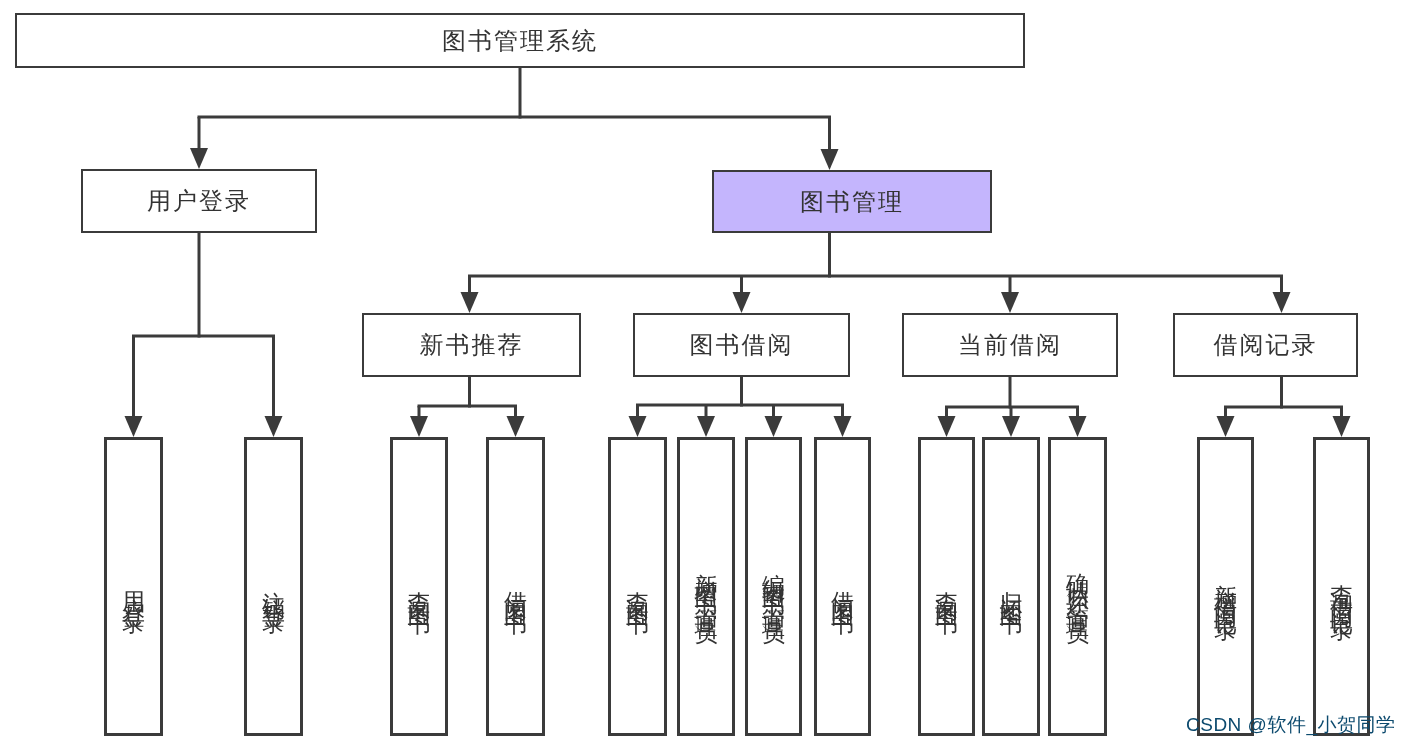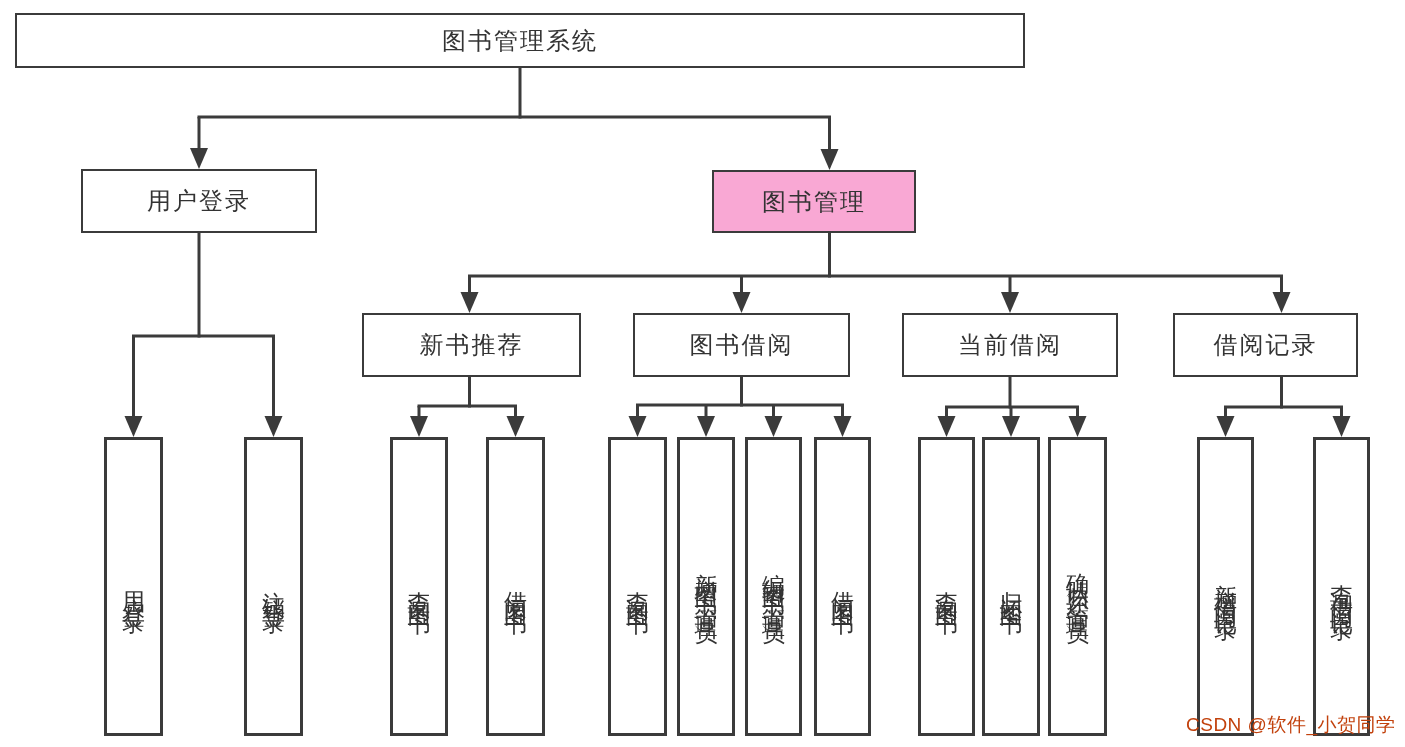--- a/index.html
+++ b/index.html
@@ -105,21 +105,21 @@
       <line x1="1224" y1="407" x2="1343" y2="407" stroke="#3b3b3b" stroke-width="3"></line>
       <line x1="1225.5" y1="407" x2="1225.5" y2="420" stroke="#3b3b3b" stroke-width="3"></line>
       <polygon points="1216.5,416 1234.5,416 1225.5,437" fill="#3b3b3b"></polygon>
       <line x1="1341.5" y1="407" x2="1341.5" y2="420" stroke="#3b3b3b" stroke-width="3"></line>
       <polygon points="1332.5,416 1350.5,416 1341.5,437" fill="#3b3b3b"></polygon>
     </svg>
 
   <div class="box hlabel" style="left: 15px; top: 13px; width: 1010px; height: 55px; border-color: rgb(59, 59, 59); color: rgb(51, 51, 51); background: rgb(255, 255, 255);">图书管理系统</div>
 
   <div class="box hlabel" style="left: 81px; top: 169px; width: 236px; height: 64px; border-color: rgb(59, 59, 59); color: rgb(51, 51, 51); background: rgb(255, 255, 255);">用户登录</div>
-  <div class="box hlabel" style="left: 712px; top: 170px; width: 204px; height: 63px; border-color: rgb(59, 59, 59); color: rgb(51, 51, 51); background: #f9a8d4;">图书管理</div>
+  <div class="box hlabel" style="left: 712px; top: 170px; width: 280px; height: 63px; border-color: rgb(59, 59, 59); color: rgb(51, 51, 51); background: #c4b5fd;">图书管理</div>
 
   <div class="box hlabel" style="left: 362px; top: 313px; width: 219px; height: 64px; border-color: rgb(59, 59, 59); color: rgb(51, 51, 51); background: rgb(255, 255, 255);">新书推荐</div>
   <div class="box hlabel" style="left: 633px; top: 313px; width: 217px; height: 64px; border-color: rgb(59, 59, 59); color: rgb(51, 51, 51); background: rgb(255, 255, 255);">图书借阅</div>
   <div class="box hlabel" style="left: 902px; top: 313px; width: 216px; height: 64px; border-color: rgb(59, 59, 59); color: rgb(51, 51, 51); background: rgb(255, 255, 255);">当前借阅</div>
   <div class="box hlabel" style="left: 1173px; top: 313px; width: 185px; height: 64px; border-color: rgb(59, 59, 59); color: rgb(51, 51, 51); background: rgb(255, 255, 255);">借阅记录</div>
 
   <div class="box leaf" style="left: 104px; top: 437px; width: 59px; height: 299px; border-color: rgb(59, 59, 59); color: rgb(51, 51, 51); background: rgb(255, 255, 255);">用户登录</div>
   <div class="box leaf" style="left: 244px; top: 437px; width: 59px; height: 299px; border-color: rgb(59, 59, 59); color: rgb(51, 51, 51); background: rgb(255, 255, 255);">注销登录</div>
 
   <div class="box leaf" style="left: 390px; top: 437px; width: 58px; height: 299px; border-color: rgb(59, 59, 59); color: rgb(51, 51, 51); background: rgb(255, 255, 255);">查询图书</div>
@@ -130,15 +130,15 @@
   <div class="box leaf" style="left: 745px; top: 437px; width: 57px; height: 299px; border-color: rgb(59, 59, 59); color: rgb(51, 51, 51); background: rgb(255, 255, 255);">编辑图书（管理员）</div>
   <div class="box leaf" style="left: 814px; top: 437px; width: 57px; height: 299px; border-color: rgb(59, 59, 59); color: rgb(51, 51, 51); background: rgb(255, 255, 255);">借阅图书</div>
 
   <div class="box leaf" style="left: 918px; top: 437px; width: 57px; height: 299px; border-color: rgb(59, 59, 59); color: rgb(51, 51, 51); background: rgb(255, 255, 255);">查询图书</div>
   <div class="box leaf" style="left: 982px; top: 437px; width: 58px; height: 299px; border-color: rgb(59, 59, 59); color: rgb(51, 51, 51); background: rgb(255, 255, 255);">归还图书</div>
   <div class="box leaf" style="left: 1048px; top: 437px; width: 59px; height: 299px; border-color: rgb(59, 59, 59); color: rgb(51, 51, 51); background: rgb(255, 255, 255);">确认归还（管理员）</div>
 
   <div class="box leaf" style="left: 1197px; top: 437px; width: 57px; height: 299px; border-color: rgb(59, 59, 59); color: rgb(51, 51, 51); background: rgb(255, 255, 255);">新增借阅记录</div>
   <div class="box leaf" style="left: 1313px; top: 437px; width: 57px; height: 299px; border-color: rgb(59, 59, 59); color: rgb(51, 51, 51); background: rgb(255, 255, 255);">查询借阅记录</div>
 
-  <div class="watermark" style="left: 1186px; top: 712px; color: #c2410c;">CSDN @软件_小贺同学</div>
+  <div class="watermark" style="left: 1186px; top: 712px; color: #0c4a6e;">CSDN @软件_小贺同学</div>
 
 </div>
 
 </body></html>

